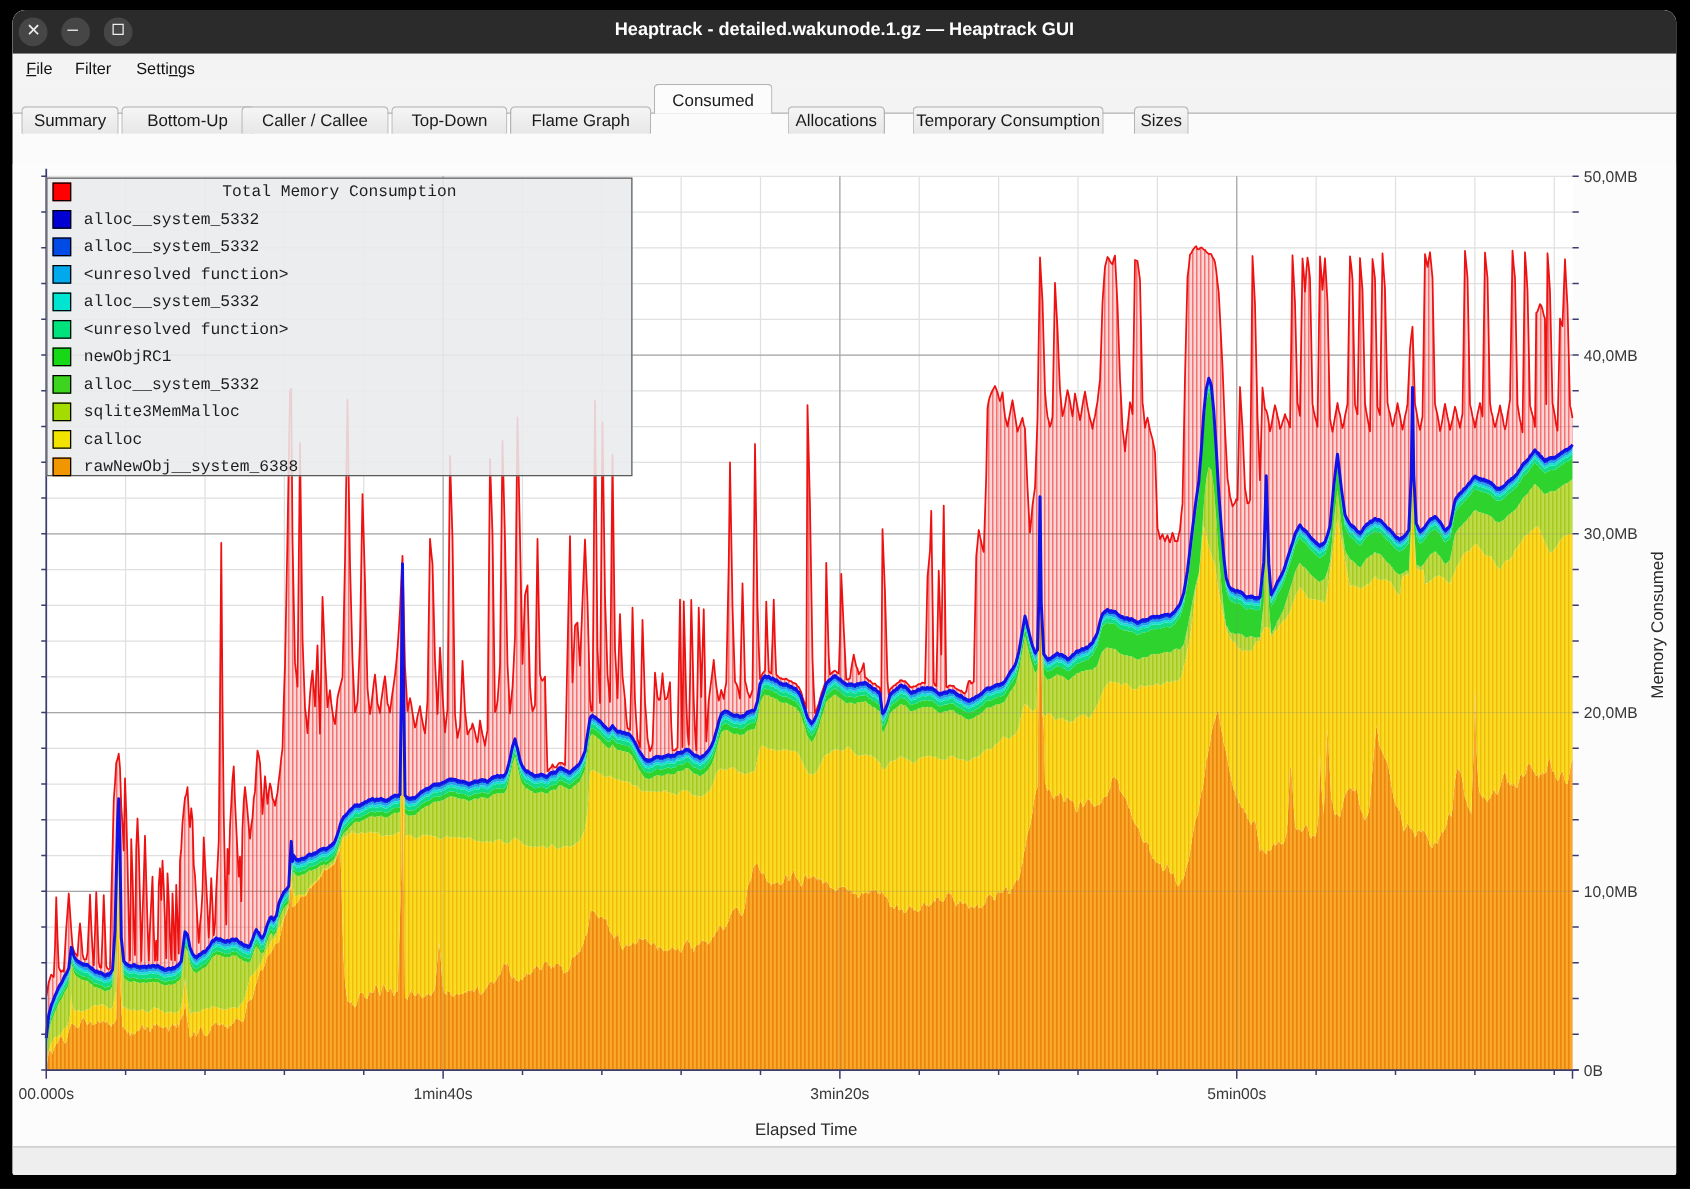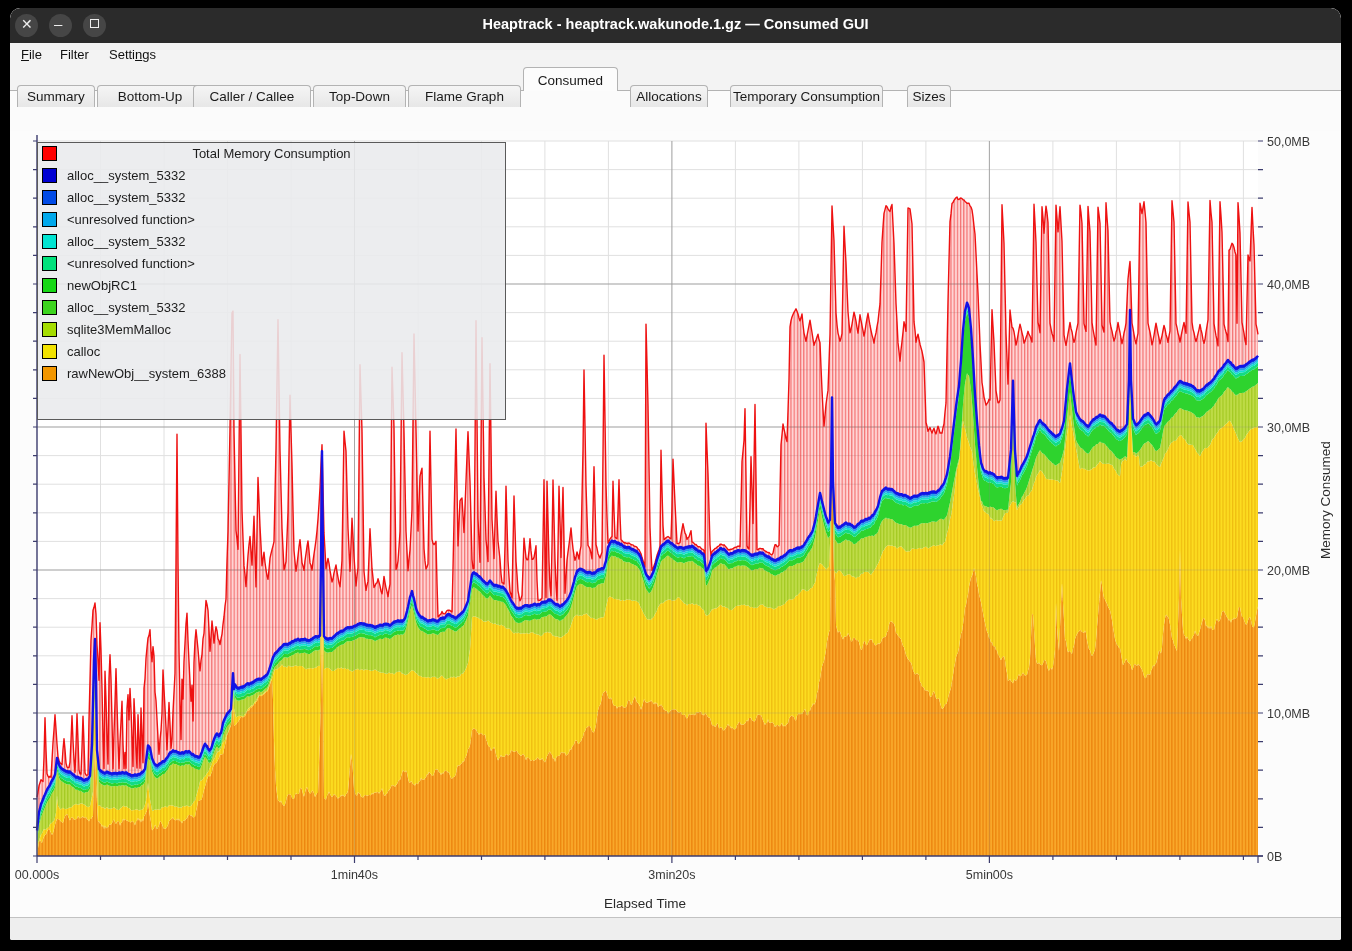--- a/index.html
+++ b/index.html
@@ -15,40 +15,40 @@
 .btn { position:absolute; left:4px; top:12px; width:85px; height:22px; border:1px solid #b0b0b0; border-radius:3px; background:linear-gradient(#fefefe,#f0f0f0); font-size:13.5px; text-align:center; padding-top:2px; }
 .cb { position:absolute; top:14px; width:17px; height:17px; background:#fff; border:1px solid #888; border-radius:2px; }
 .cb:after { content:"\2713"; position:absolute; left:1.5px; top:-1px; font-size:14px; font-weight:bold; color:#111; }
 .cblab { position:absolute; top:15px; }
 .spin { position:absolute; left:723px; top:12px; width:44px; height:22px; border:1px solid #b0b0b0; border-radius:3px; background:#fff; }
 .spin .val { position:absolute; left:0; top:2px; width:27px; text-align:center; }
 .spin .arr { position:absolute; right:0; top:0; width:16px; height:100%; border-left:1px solid #b0b0b0; background:linear-gradient(#fdfdfd,#f0f0f0); }
 .spin .arr:before { content:"\25B4"; position:absolute; top:-3px; left:4px; font-size:11px; color:#333; }
 .spin .arr:after { content:"\25BE"; position:absolute; top:7px; left:4px; font-size:11px; color:#333; }
 .chart { position:absolute; left:0; top:123px; width:1331px; height:786px; background:#fcfcfc; }
-.legend { position:absolute; left:27px; top:11px; width:469px; height:278px; background:rgba(233,235,237,0.88); border:1px solid #5a5a5a; font-family:Liberation Sans, sans-serif; font-size:13px; color:#1d1d1d; z-index:5; }
+.legend { position:absolute; left:27px; top:11px; width:469px; height:239px; background:rgba(233,235,237,0.88); border:1px solid #5a5a5a; font-family:Liberation Mono, monospace; font-size:13px; color:#1d1d1d; z-index:5; }
 .lrow { position:relative; height:22px; }
 .sq { position:absolute; left:4px; top:3px; width:15px; height:15px; border:1px solid #000; }
 .ltxt { position:absolute; left:29px; top:3px; }
 .ltitle { position:absolute; left:0; width:100%; text-align:center; top:3px; }
 .statusbar { position:absolute; left:0; top:909px; width:100%; height:23px; background:#eeeeee; border-top:1px solid #c2c2c2; }
 </style></head>
 <body>
 <div class="win">
   <div class="titlebar">
     <div class="wbtn" style="left:5px;">
         <span style="position:absolute;left:6px;top:2px;font-size:14px;">✕</span>
       </div>
     <div class="wbtn" style="left:39px;">
         <span style="position:absolute;left:5px;top:1px;font-size:15px;">–</span>
       </div>
     <div class="wbtn" style="left:73px;">
         <span style="position:absolute;left:7px;top:4.5px;width:9px;height:9px;border:1.6px solid #eee;"></span>
       </div>
-    <div class="title">Heaptrack - heaptrack.wakunode.1.gz — Consumed GUI</div>
+    <div class="title">Heaptrack - detailed.wakunode.1.gz — Heaptrack GUI</div>
   </div>
   <div class="menubar">
     <span style="left:11px;"><u>F</u>ile</span>
     <span style="left:50px;text-align:center;">Filter</span>
     <span style="left:99px;">Setti<u>n</u>gs</span>
   </div>
   <div class="tabbar">
     <div class="tab" style="left:7px;width:78px;">Summary</div>
     <div class="tab" style="left:87px;width:106px;">Bottom-Up</div>
     <div class="tab" style="left:183px;width:118px;">Caller / Callee</div>

